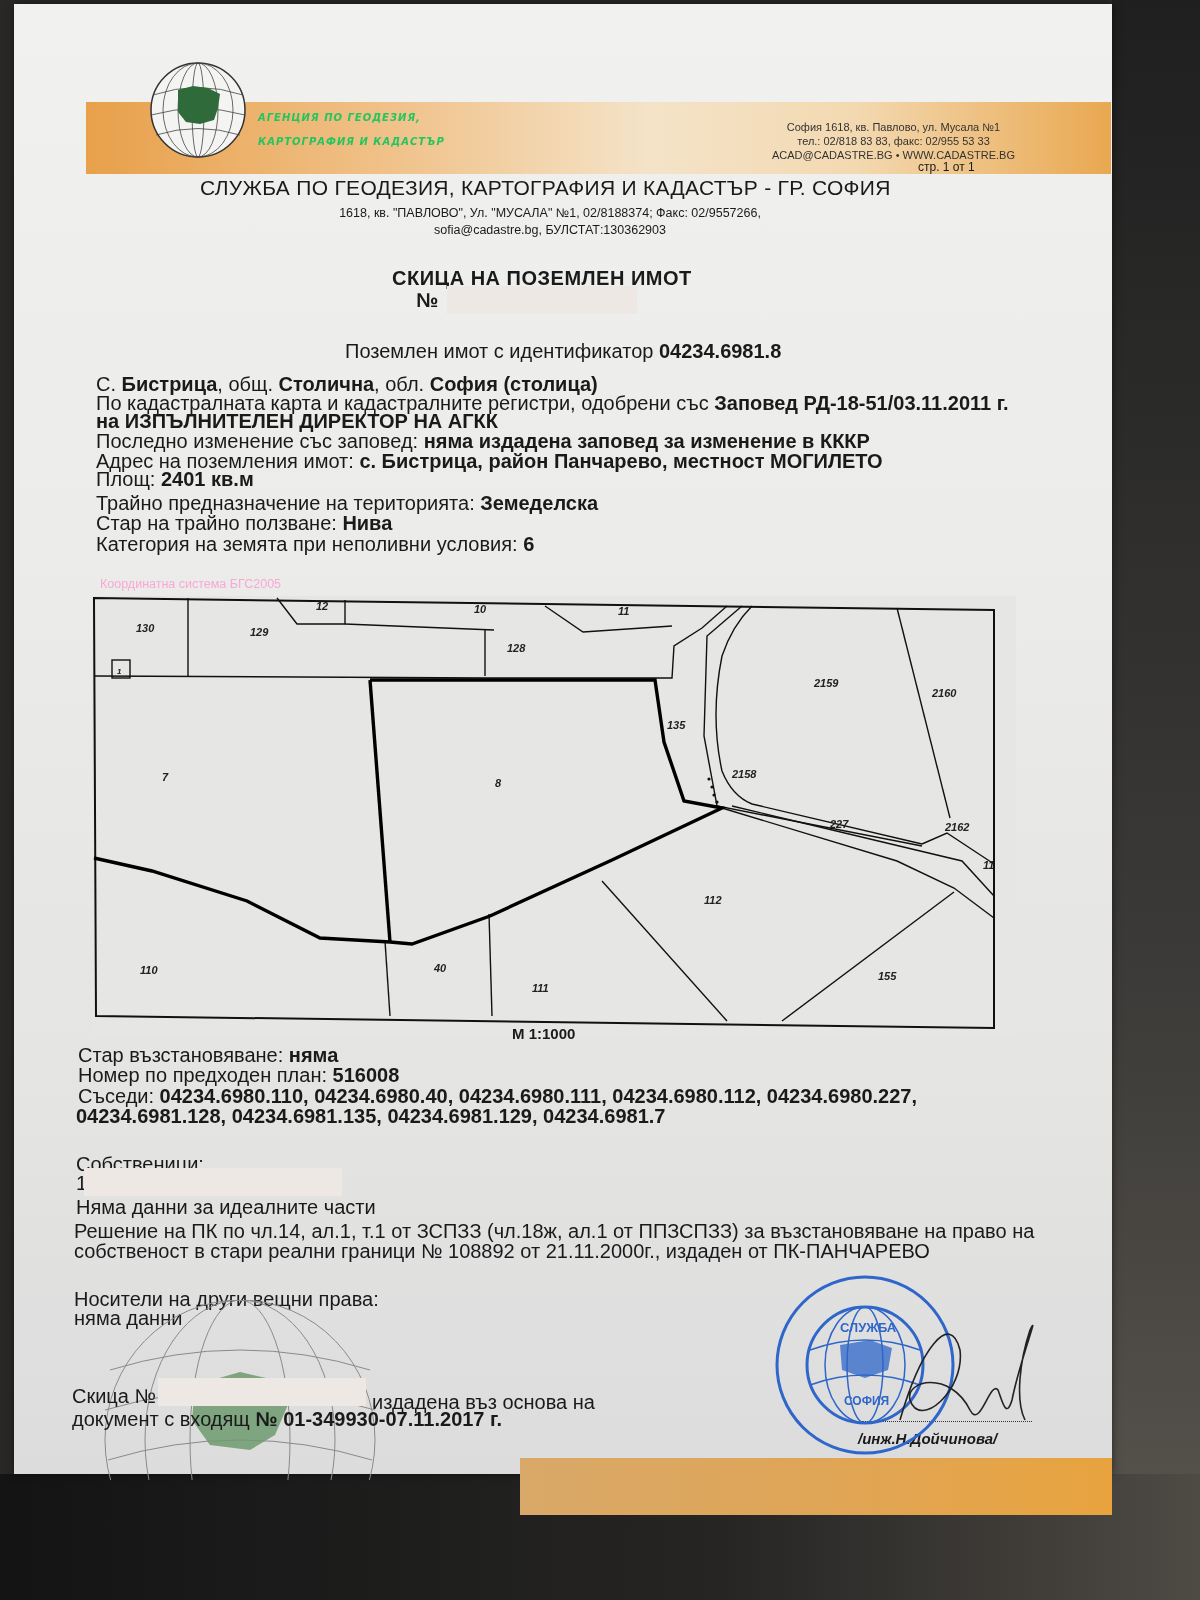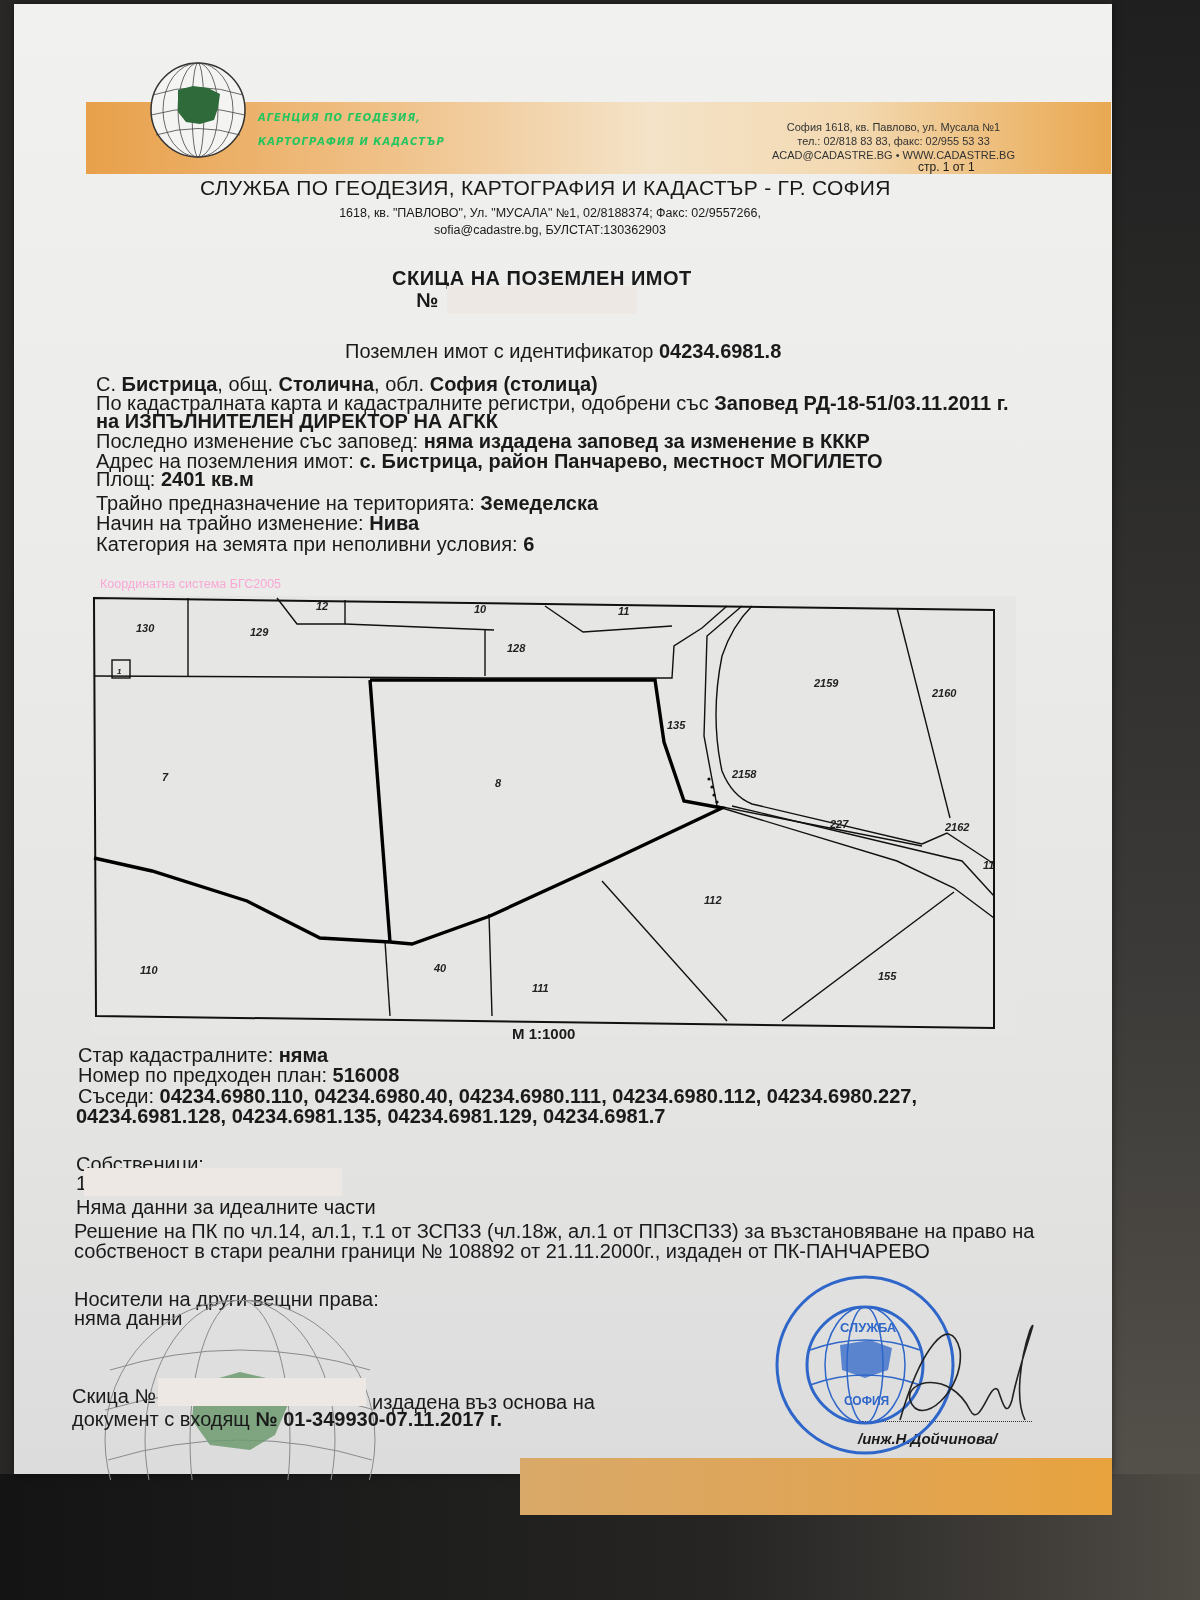--- a/index.html
+++ b/index.html
@@ -116,21 +116,21 @@
 </div>
 <div class="abs line" style="left:96px;top:469px">
   <span>Площ:</span>
   <b>2401 кв.м</b>
 </div>
 <div class="abs line" style="left:96px;top:493px">
   <span>Трайно предназначение на територията:</span>
   <b>Земеделска</b>
 </div>
 <div class="abs line" style="left:96px;top:513px">
-  <span>Начин на трайно изменение:</span>
+  <span>Стар на трайно ползване:</span>
   <b>Нива</b>
 </div>
 <div class="abs line" style="left:96px;top:534px">
   <span>Категория на земята при неполивни условия:</span>
   <b>6</b>
 </div>
 
 <div class="abs" style="left:100px;top:577px;font-size:12.5px;color:#f9a8d4">Координатна система БГС2005</div>
 
 <svg class="map-wrap" viewBox="0 0 924 440">
@@ -193,21 +193,21 @@
   <text class="map-label" x="612" y="308">112</text>
   <text class="map-label" x="48" y="378">110</text>
   <text class="map-label" x="342" y="376">40</text>
   <text class="map-label" x="440" y="396">111</text>
   <text class="map-label" x="786" y="384">155</text>
 </svg>
 
 <div class="abs" style="left:512px;top:1025px;font-size:15px;font-weight:bold">М 1:1000</div>
 
 <div class="abs line" style="left:78px;top:1045px">
-  <span>Стар кадастралните:</span>
+  <span>Стар възстановяване:</span>
   <b>няма</b>
 </div>
 <div class="abs line" style="left:78px;top:1065px">
   <span>Номер по предходен план:</span>
   <b>516008</b>
 </div>
 <div class="abs line" style="left:78px;top:1086px">
   <span>Съседи:</span>
   <b>04234.6980.110, 04234.6980.40, 04234.6980.111, 04234.6980.112, 04234.6980.227,</b>
 </div>

